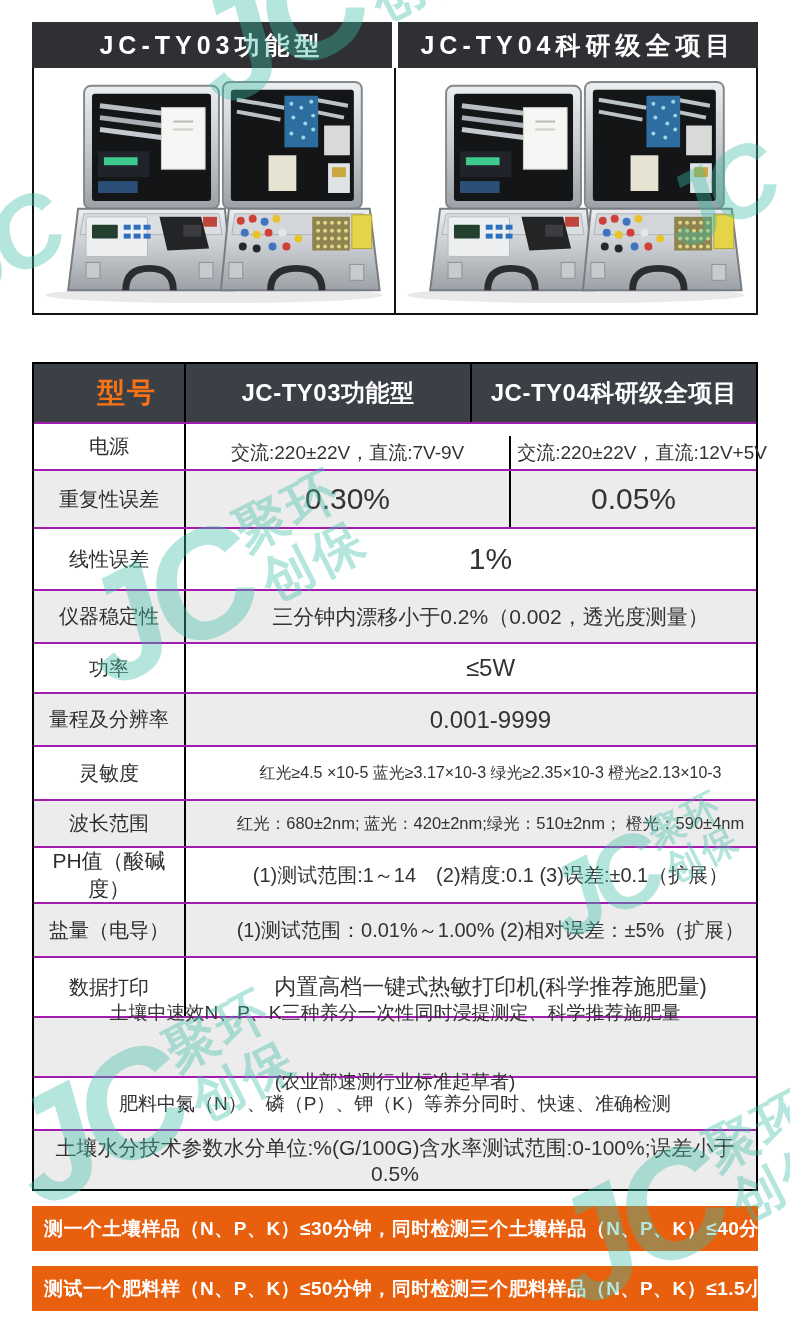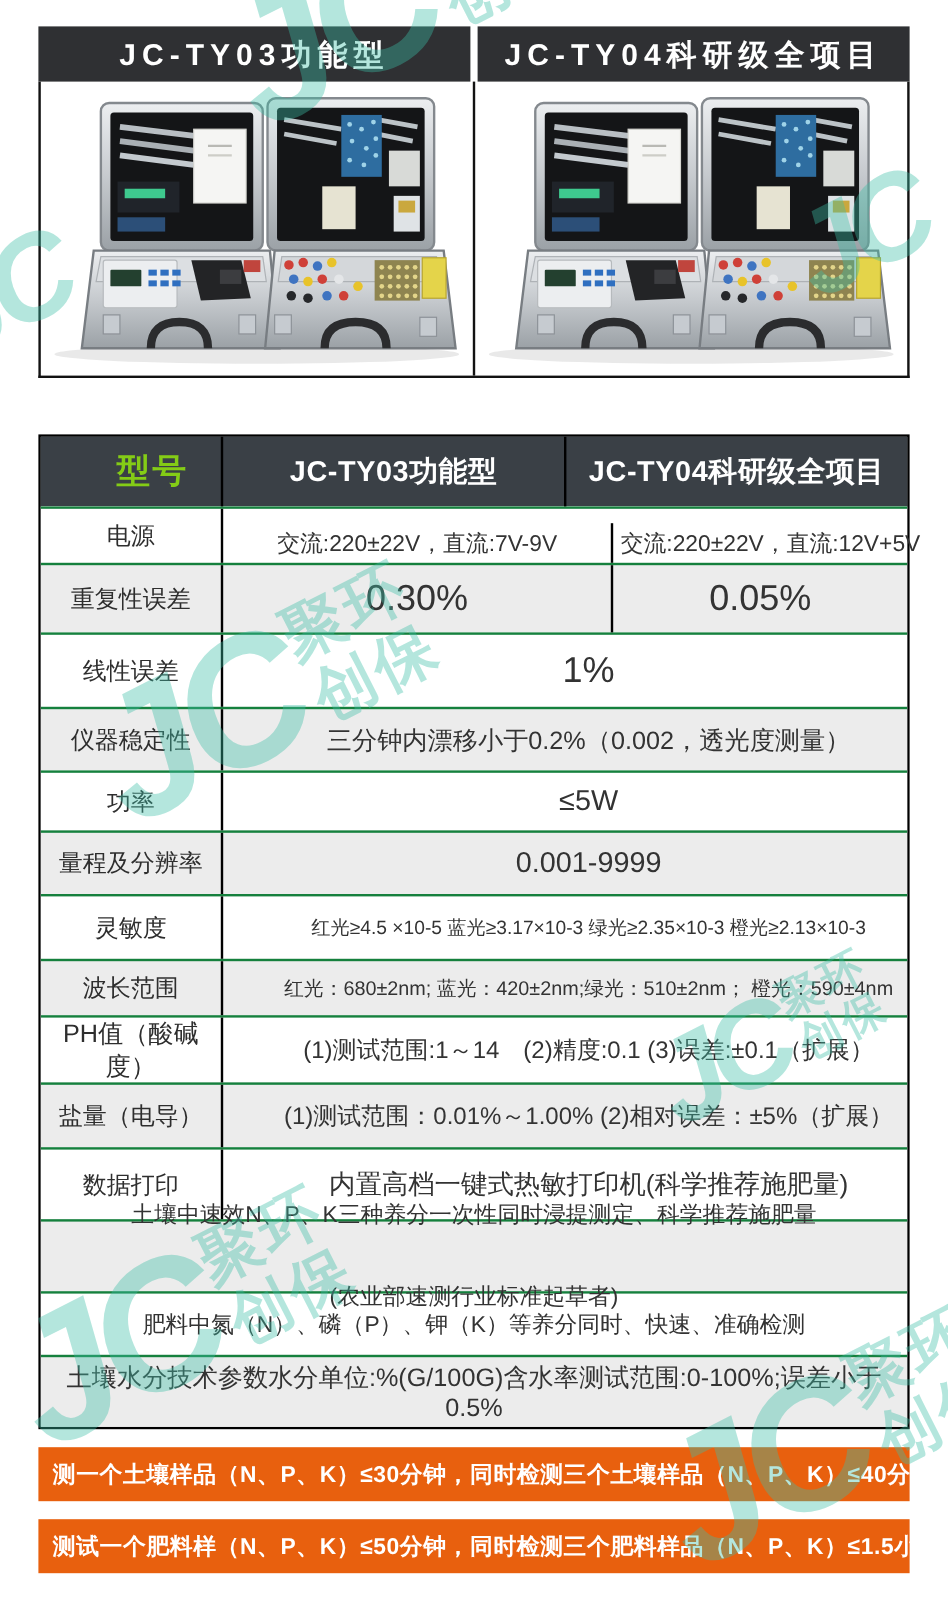--- a/index.html
+++ b/index.html
@@ -19,30 +19,30 @@
   .photos{
     display:flex;height:247px;border:2px solid #121212;border-top:none;box-sizing:border-box;background:#fff;
   }
   .photo-panel{flex:1;position:relative;overflow:hidden;}
   .photo-panel + .photo-panel{border-left:2px solid #121212;}
   .photo-panel svg{display:block;width:100%;height:100%;}
 
   
   .spec-table{margin-top:47px;border:2px solid #000;box-sizing:border-box;background:#fff;}
   .trow{display:flex;box-sizing:border-box;}
-  .trow + .trow{border-top:2px solid #15803d;gap:39px;}
+  .trow + .trow{border-top:2px solid #a21caf;gap:39px;}
   .cell{display:flex;align-items:center;justify-content:center;box-sizing:border-box;text-align:center;}
   .label{width:152px;flex:0 0 152px;border-right:2px solid #000;font-size:20px;color:#2e2e2e;padding:0 4px;}
   .val{flex:1;padding:0 6px;}
   .sep{border-left:2px solid #000;}
   .bg-g{background:#ececec;}
   .bg-w{background:#ffffff;}
 
   .thead{height:58px;background:#3a4046;}
-  .thead .label{font-size:28px;color:#84cc16;font-weight:bold;letter-spacing:2px;border-right-color:#000;padding-left:40px;}
+  .thead .label{font-size:28px;color:#f97316;font-weight:bold;letter-spacing:2px;border-right-color:#000;padding-left:40px;}
   .thead .val{font-size:24px;color:#fff;font-weight:bold;letter-spacing:0.5px;white-space:nowrap;}
 
   .r-power{height:47px;}   .r-power .val{font-size:19px;white-space:nowrap;margin-top:12px;}
   .r-repeat{height:58px;}  .r-repeat .val{font-size:30px;}
   .r-linear{height:62px;}  .r-linear .val{font-size:30px;}
   .r-stability{height:53px;} .r-stability .val{font-size:21px;}
   .r-watt{height:50px;}    .r-watt .val{font-size:24px;}
   .r-range{height:53px;}   .r-range .val{font-size:24px;}
   .r-sens{height:54px;}    .r-sens .val{font-size:16px;white-space:nowrap;padding:0 2px;}
   .r-wave{height:47px;}    .r-wave .val{font-size:16.5px;white-space:nowrap;padding:0 2px;}

